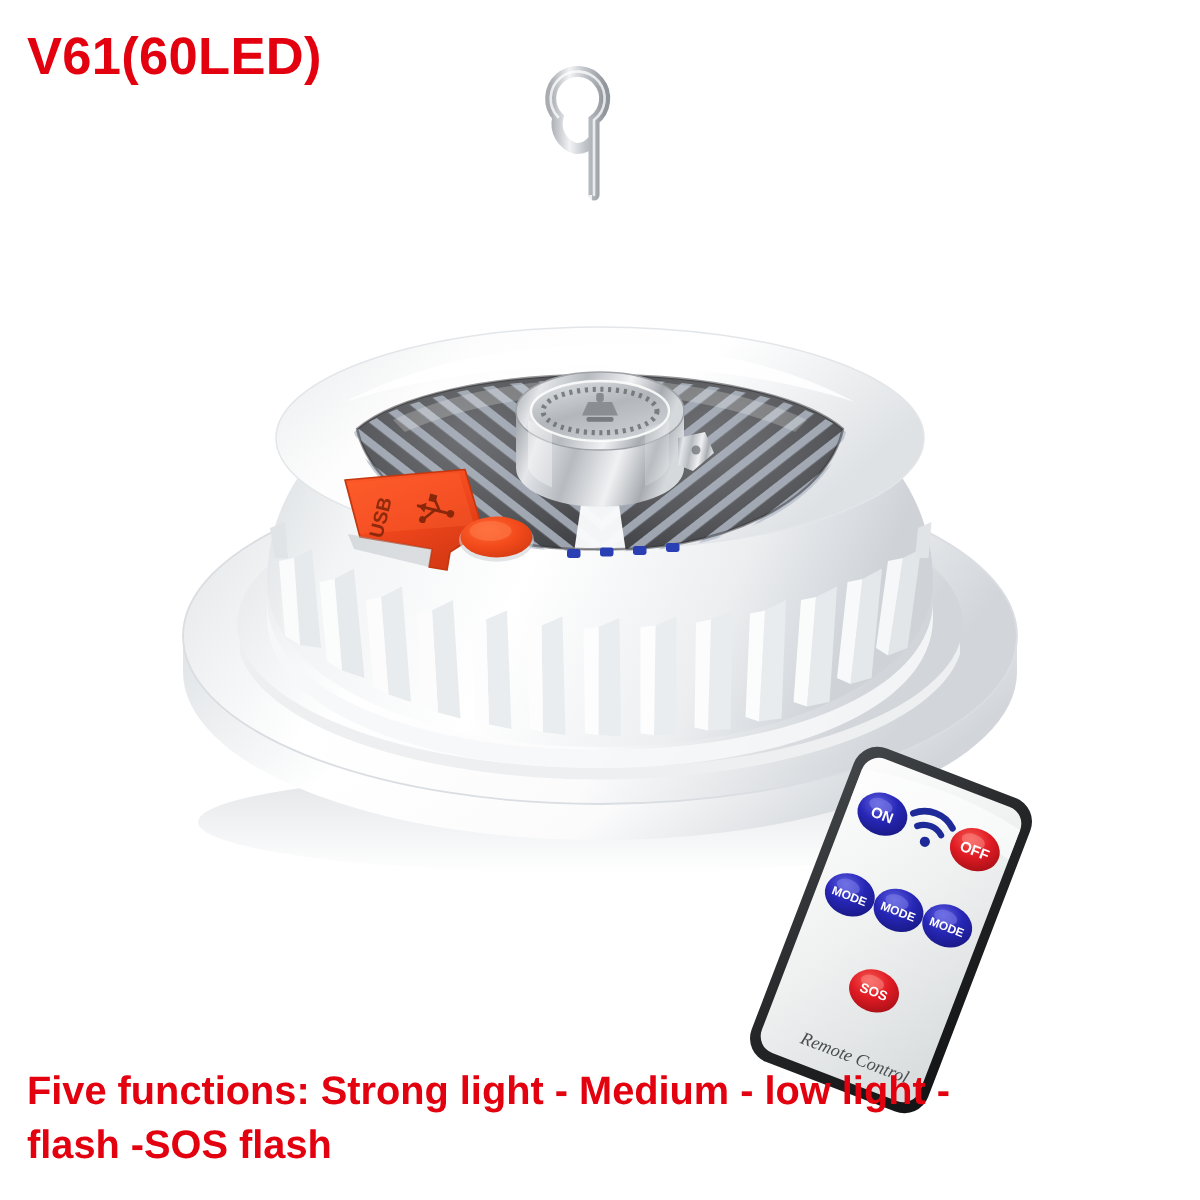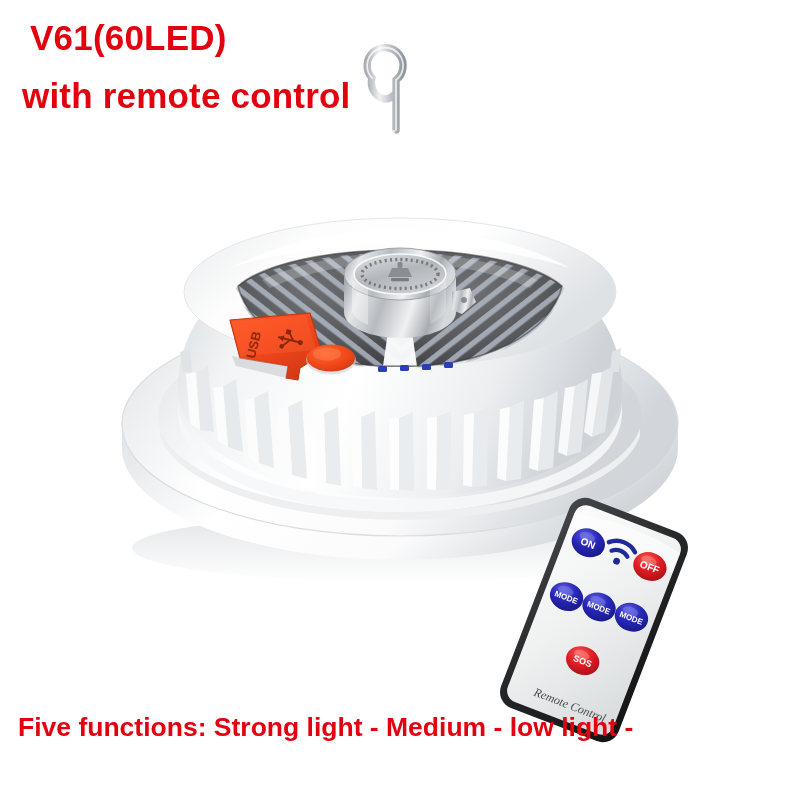--- a/index.html
+++ b/index.html
@@ -316,17 +316,17 @@
           <ellipse cx="4" cy="42" rx="17" ry="14" fill="url(#gRedBtn)"></ellipse>
           <ellipse cx="1" cy="37" rx="8" ry="4.6" fill="#ff9a95" opacity="0.45"></ellipse>
           <text x="4" y="45.6" text-anchor="middle" font-family="'Liberation Sans',sans-serif" font-size="9" font-weight="bold" fill="#ffffff">SOS</text>
         </g>
 
         <text x="8" y="92" text-anchor="middle" font-family="'Liberation Serif',serif" font-size="12" font-style="italic" fill="#4a4d50">Remote Control</text>
       </g>
     </svg>
   </div>
 
-  <div class="hdr" id="title-line1" style="color: rgb(227, 0, 15); margin-left: 12px;">V61(60LED)</div>
-  <div class="hdr" id="title-line2" style="color: rgb(227, 0, 15);">with remote control</div>
+  <div class="hdr" id="title-line1" style="color: rgb(227, 0, 15);">V61(60LED)</div>
 
   <div class="foot" id="foot-line2" style="color: rgb(227, 0, 15);">Five functions: Strong light - Medium - low light -</div>
+  <div class="foot" id="foot-line3" style="color: rgb(227, 0, 15);">flash -SOS flash</div>
 </div>
 
 </body></html>

